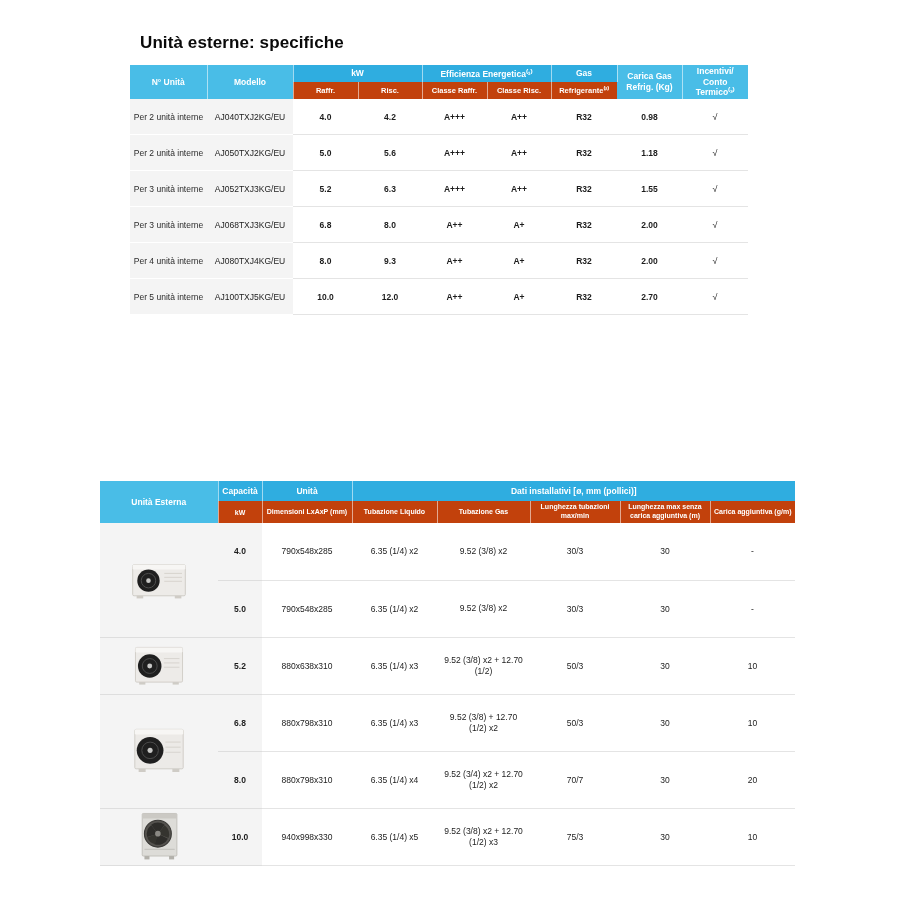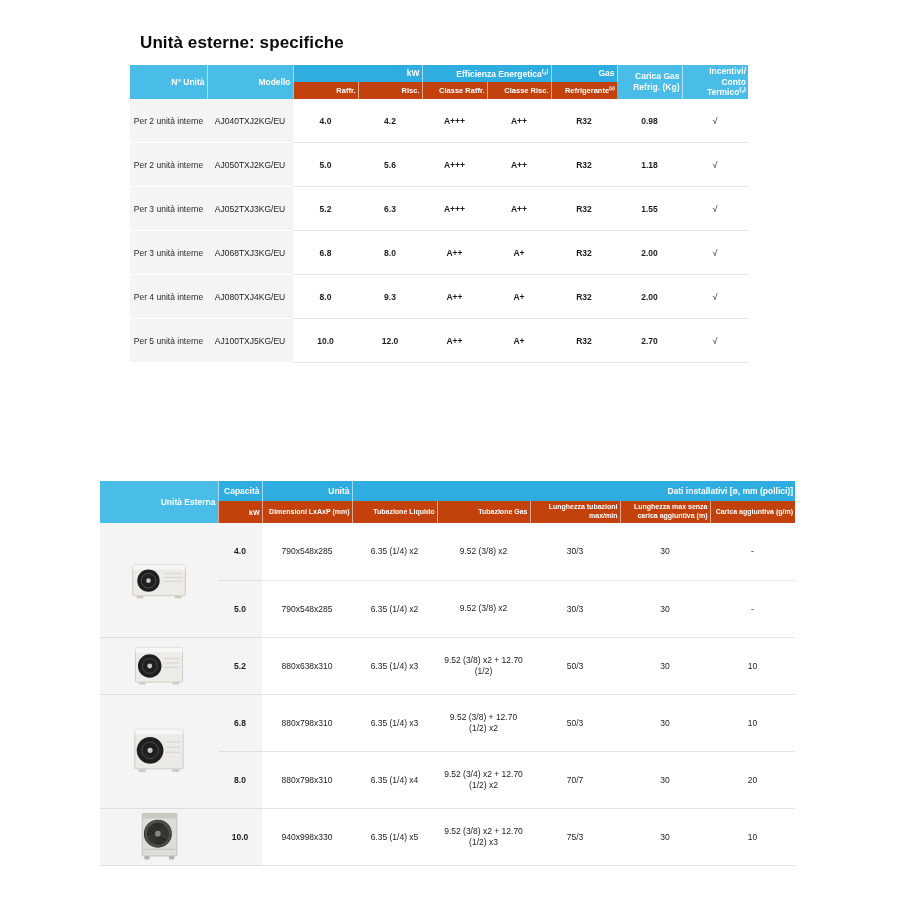--- a/index.html
+++ b/index.html
@@ -9,35 +9,35 @@
 
   .sec-title { position:absolute; font-size:17px; font-weight:700; color:#0a0a0a; letter-spacing:.1px; }
   #title1 { left:140px; top:33px; }
   #title2 { left:100px; top:450px; }
 
   table { border-collapse:collapse; table-layout:fixed; }
   #table1 { position:absolute; left:130px; top:65px; width:618px; }
   #table2 { position:absolute; left:100px; top:481px; width:695px; }
 
   
-  th { font-weight:700; color:#ffffff; text-align:right; vertical-align:middle;
+  th { font-weight:700; color:#ffffff; text-align:center; vertical-align:middle;
        border-right:1px solid rgba(255,255,255,.55); padding:1px 2px; }
   th:last-child { border-right:none; }
   .h-dark  { background:#2fade0; font-size:8.5px; }
   .h-mid   { background:#49bde7; font-size:8.5px; }
   .h-light { background:#c2410c; font-size:7.5px; font-weight:700; }
   #table1 thead tr { height:16px; }
   #t2-row-a { height:20px; }
   #t2-row-b { height:22px; }
   #table2 .h-light { font-size:7px; }
 
   
   td { text-align:center; vertical-align:middle; font-size:8.5px;
        border-bottom:1px solid #e4e4e4; padding:2px 3px; background:#fff; }
-  #table1 tbody tr { height:44px; }
+  #table1 tbody tr { height:36px; }
   #table2 tbody tr { height:57px; }
   td.gray { background:#f4f4f4; border-bottom:1px solid #ffffff; }
   #table2 td.gray { border-bottom:1px solid #dedede; }
   td.rowlabel { font-size:8.5px; color:#2b2b2b; font-weight:400; }
   td.model { font-weight:400; }
   td.num { font-weight:700; }
   td.cap { font-weight:700; }
   td.val { font-weight:400; color:#222; }
   td.check { font-size:9px; }
   td.imgcell { padding:0; }

